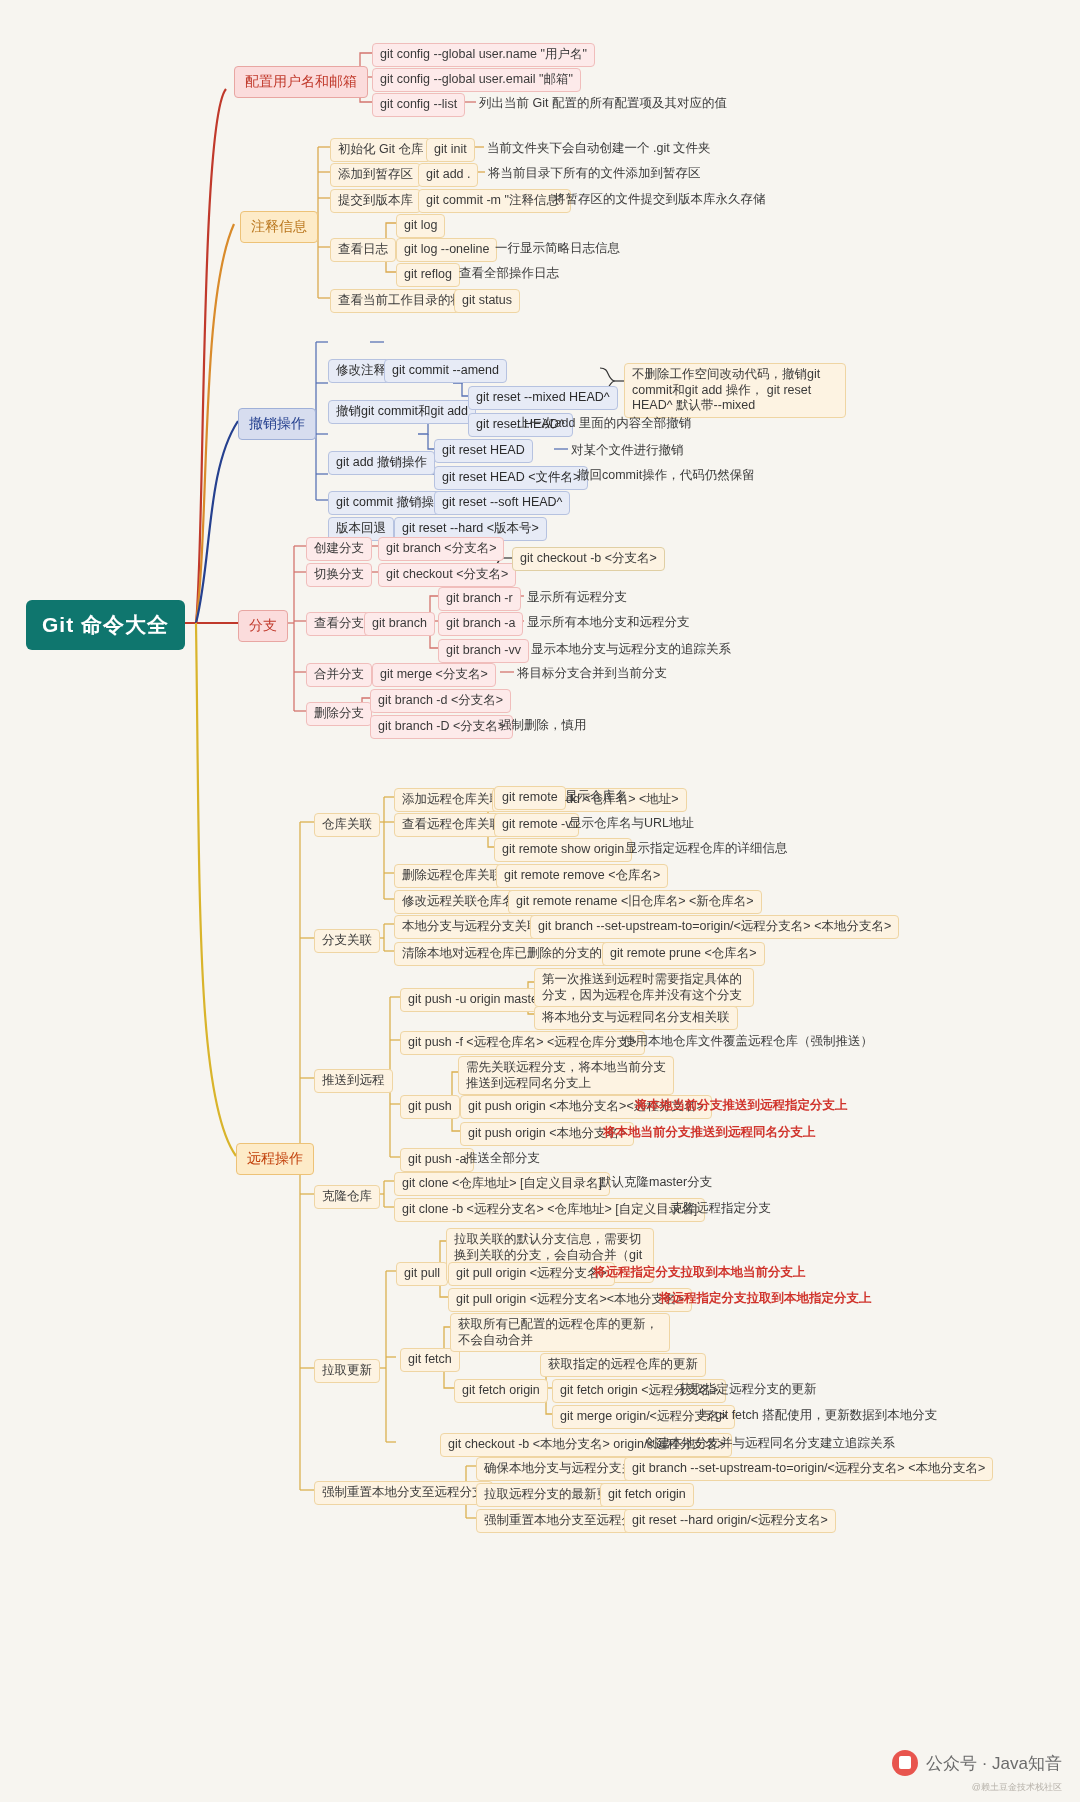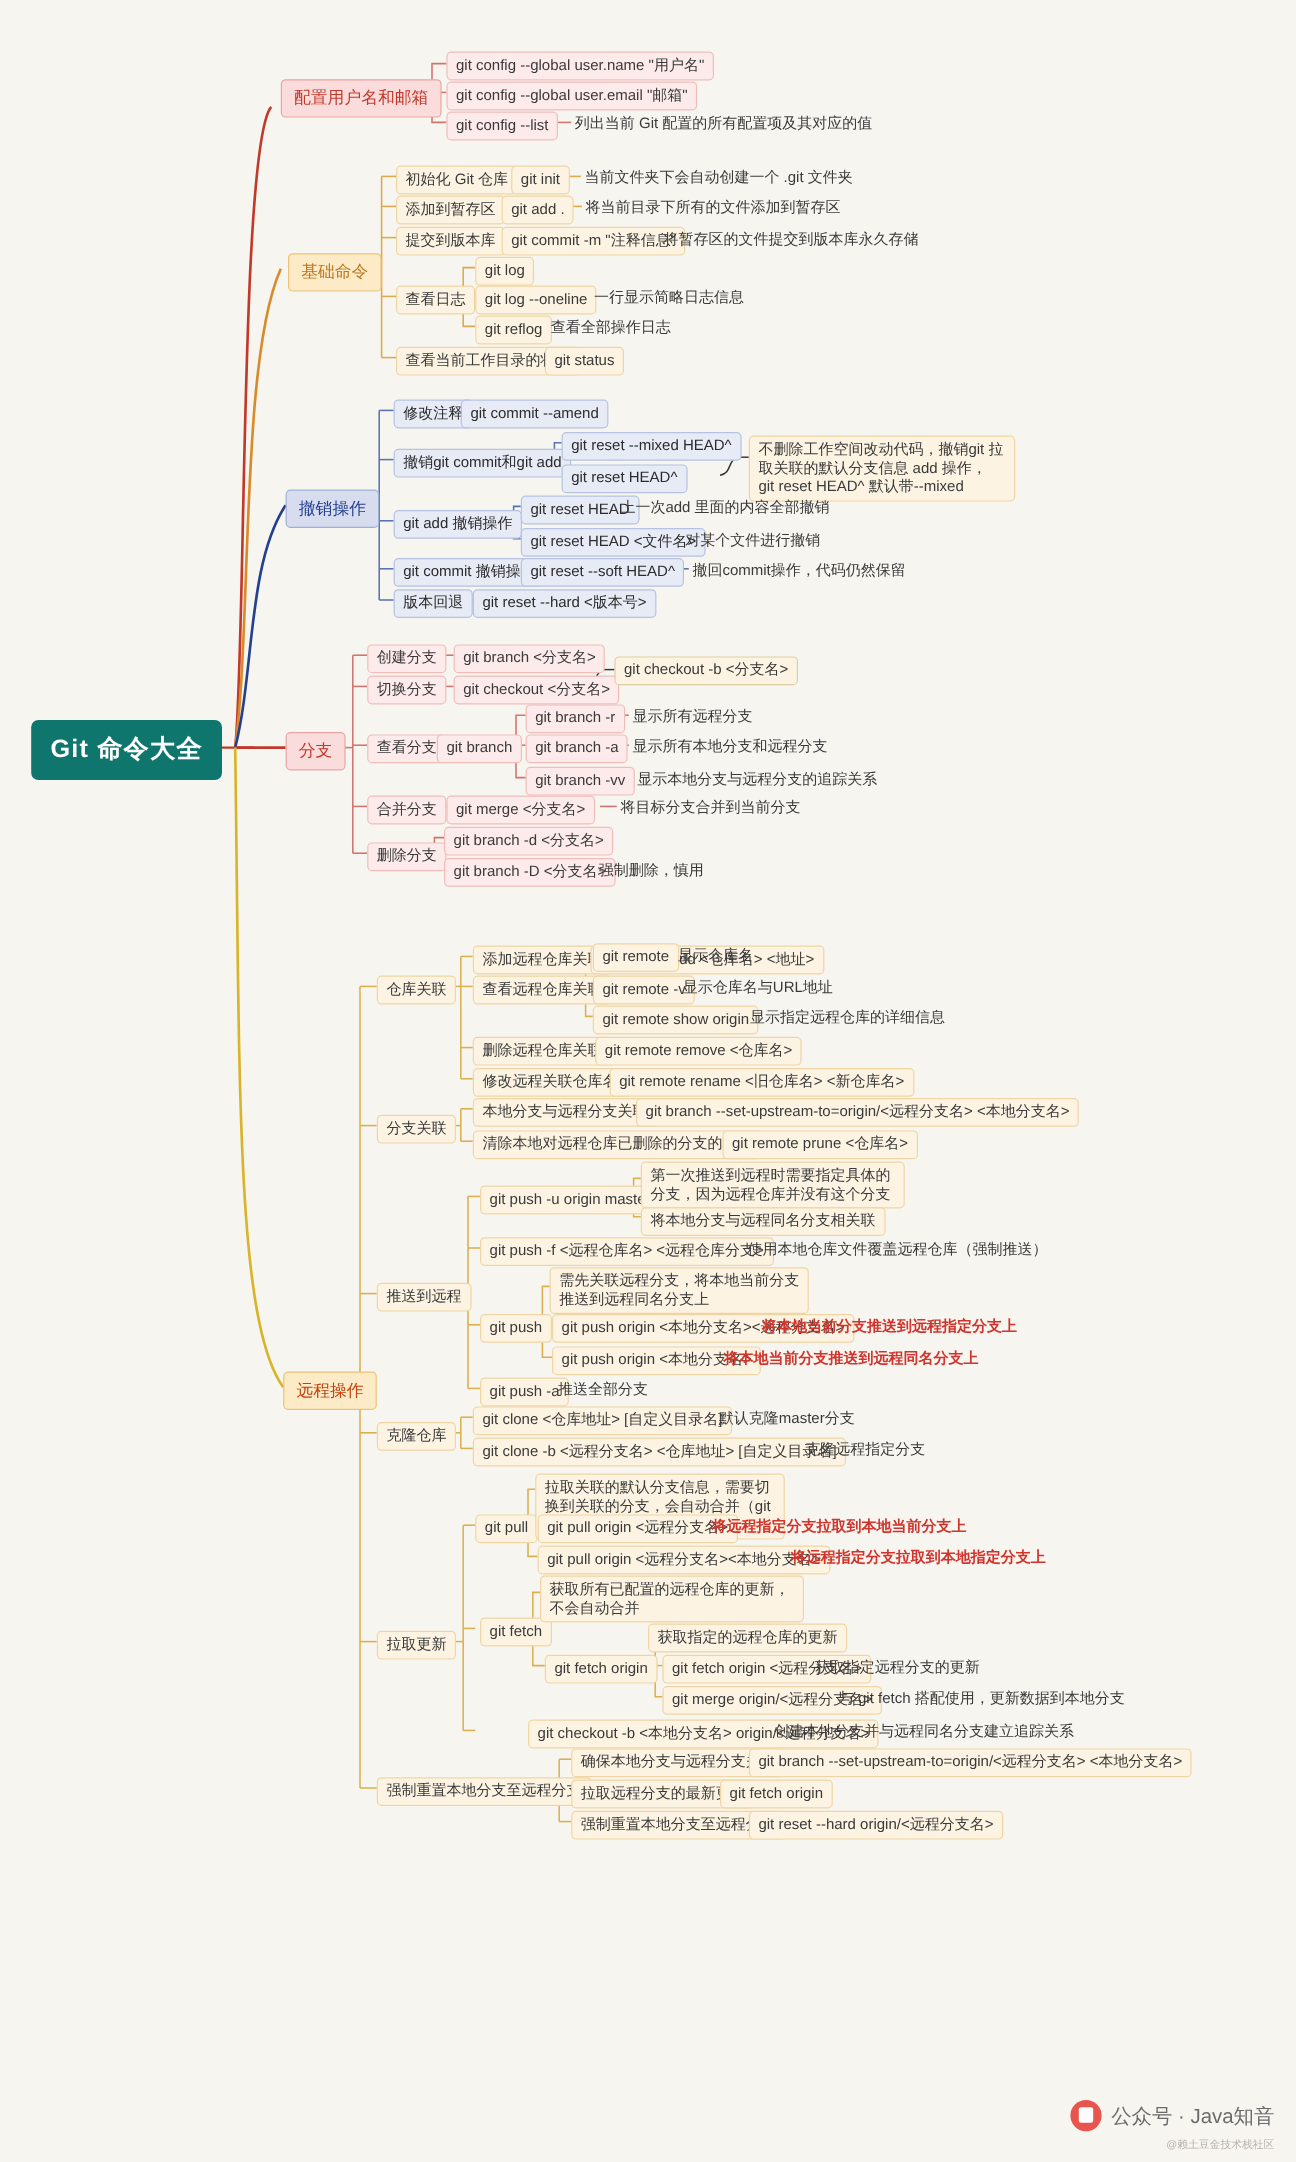--- a/index.html
+++ b/index.html
@@ -38,21 +38,21 @@
   .cat { font-weight:normal; font-size:14px; padding:6px 10px; border-radius:4px; }
   .cat-red    { background:#fbdcdc; color:#c0392b; border:1px solid #e8a6a2; }
   .cat-orange { background:#fdebc8; color:#b9761d; border:1px solid #edc277; }
   .cat-blue   { background:#d7ddef; color:#25408f; border:1px solid #9fb0d8; }
   .cat-pink   { background:#fbdcdc; color:#c0392b; border:1px solid #e8a6a2; }
   .cat-yellow { background:#fdebc8; color:#c2410c; border:1px solid #edc277; }
 
   
   .l-red    { background:#fdeaea; color:#3a3a3a; border:1px solid #f0bdbb; }
   .l-orange { background:#fdf3e2; color:#3a3a3a; border:1px solid #efd5a3; }
-  .l-blue   { background:#e7ebf6; color:#2b2b2b; border:1px solid #b6c2e0; }
+  .l-blue   { background:#e7ebf6; color:#2b2b2b; border:1px solid #b6c2e0;margin-top:26px; }
   .l-pink   { background:#fdeaea; color:#3a3a3a; border:1px solid #f0bdbb; }
   .l-yellow { background:#fdf3e2; color:#3a3a3a; border:1px solid #efd5a3; }
   .l-plain  { background:transparent; color:#3a3a3a; border:none; padding:2px 3px; }
   .l-note-y { background:#fdf3e2; color:#3a3a3a; border:1px solid #efd5a3; }
   .l-note-b { background:#fdf3e2; color:#3a3a3a; border:1px solid #e0cfa4; }
 
   .hl-red { color:#d0342c; font-weight:bold; }
 
   .watermark {
     position:absolute; right:18px; bottom:26px;
@@ -248,21 +248,21 @@
 </svg>
 
 <div class="node root" style="left:26px; top:600px;">Git 命令大全</div>
 
 <div class="node cat cat-red" style="left:234px; top:66px;">配置用户名和邮箱</div>
 <div class="node l-red" style="left:372px; top:43px;">git config --global user.name "用户名"</div>
 <div class="node l-red" style="left:372px; top:68px;">git config --global user.email "邮箱"</div>
 <div class="node l-red" style="left:372px; top:93px;">git config --list</div>
 <div class="node l-plain" style="left:476px; top:94px;">列出当前 Git 配置的所有配置项及其对应的值</div>
 
-<div class="node cat cat-orange" style="left:240px; top:211px;">基础命令</div>
+<div class="node cat cat-orange" style="left:240px; top:211px;">注释信息</div>
 <div class="node l-orange" style="left:330px; top:138px;">初始化 Git 仓库</div>
 <div class="node l-orange" style="left:426px; top:138px;">git init</div>
 <div class="node l-plain" style="left:484px; top:139px;">当前文件夹下会自动创建一个 .git 文件夹</div>
 
 <div class="node l-orange" style="left:330px; top:163px;">添加到暂存区</div>
 <div class="node l-orange" style="left:418px; top:163px;">git add .</div>
 <div class="node l-plain" style="left:485px; top:164px;">将当前目录下所有的文件添加到暂存区</div>
 
 <div class="node l-orange" style="left:330px; top:189px;">提交到版本库</div>
 <div class="node l-orange" style="left:418px; top:189px;">git commit -m "注释信息"</div>
@@ -278,21 +278,21 @@
 <div class="node l-orange" style="left:330px; top:289px;">查看当前工作目录的状态</div>
 <div class="node l-orange" style="left:454px; top:289px;">git status</div>
 
 <div class="node cat cat-blue" style="left:238px; top:408px;">撤销操作</div>
 <div class="node l-blue" style="left:328px; top:333px;">修改注释</div>
 <div class="node l-blue" style="left:384px; top:333px;">git commit --amend</div>
 
 <div class="node l-blue" style="left:328px; top:374px;">撤销git commit和git add</div>
 <div class="node l-blue" style="left:468px; top:360px;">git reset --mixed HEAD^</div>
 <div class="node l-blue" style="left:468px; top:387px;">git reset HEAD^</div>
-<div class="node wrap l-note-y" style="left:624px; top:363px; width:222px;">不删除工作空间改动代码，撤销git 拉取关联的默认分支信息 add 操作， git reset HEAD^ 默认带--mixed</div>
+<div class="node wrap l-note-y" style="left:624px; top:363px; width:222px;">不删除工作空间改动代码，撤销git commit和git add 操作， git reset HEAD^ 默认带--mixed</div>
 
 <div class="node l-blue" style="left:328px; top:425px;">git add 撤销操作</div>
 <div class="node l-blue" style="left:434px; top:413px;">git reset HEAD</div>
 <div class="node l-plain" style="left:514px; top:414px;">上一次add 里面的内容全部撤销</div>
 <div class="node l-blue" style="left:434px; top:440px;">git reset HEAD &lt;文件名&gt;</div>
 <div class="node l-plain" style="left:568px; top:441px;">对某个文件进行撤销</div>
 
 <div class="node l-blue" style="left:328px; top:465px;">git commit 撤销操作</div>
 <div class="node l-blue" style="left:434px; top:465px;">git reset --soft HEAD^</div>
 <div class="node l-plain" style="left:574px; top:466px;">撤回commit操作，代码仍然保留</div>

